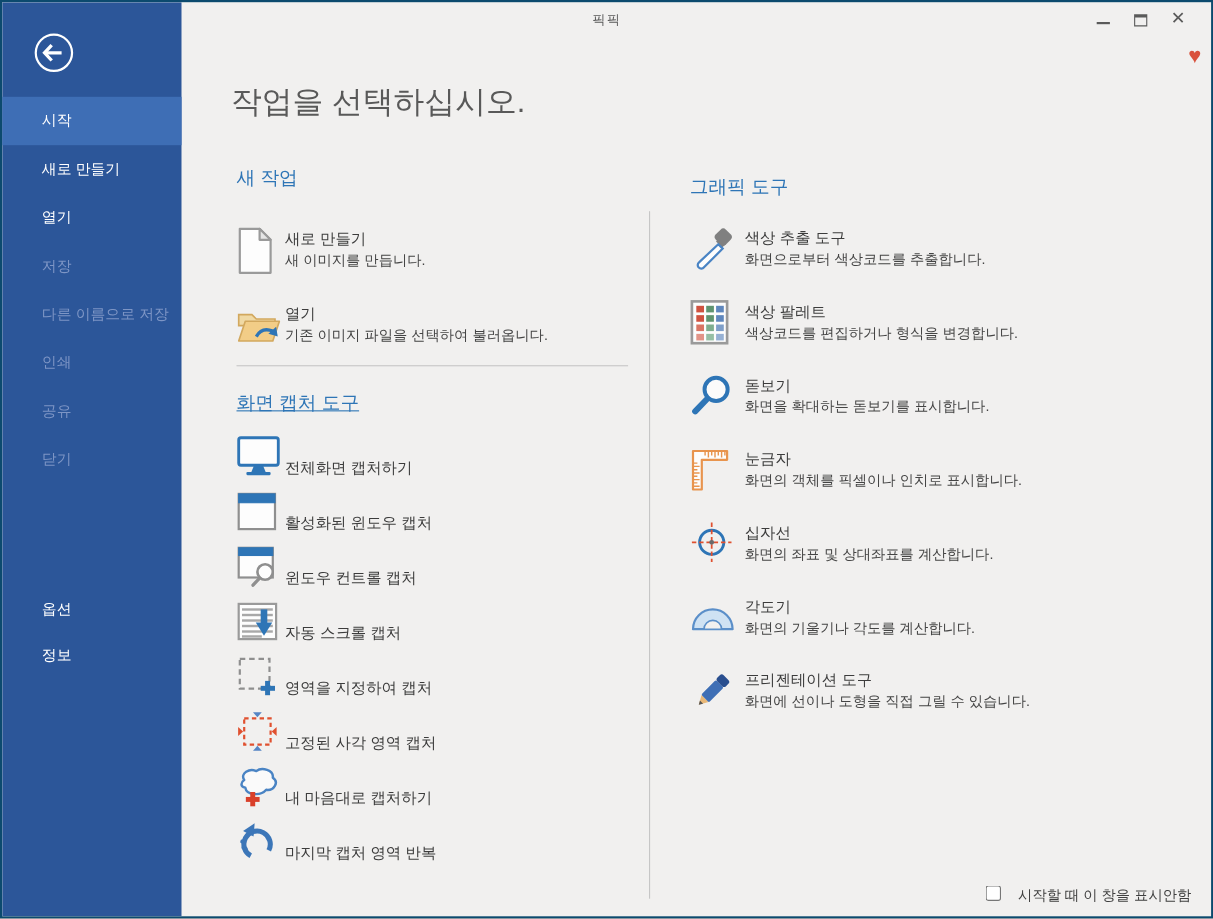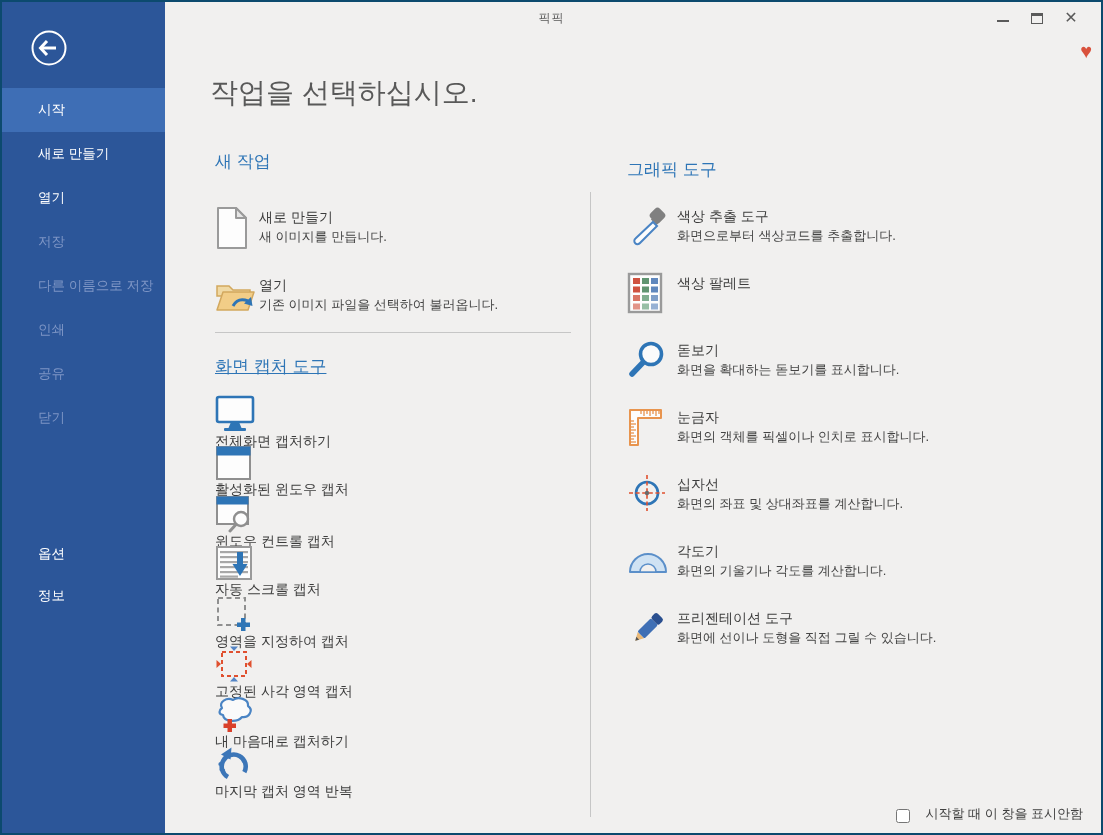--- a/index.html
+++ b/index.html
@@ -55,33 +55,33 @@
   .nt-row1 { margin-top:32px; height:48px; }
   .nt-row2 { margin-top:20px; height:48px; }
   .icon-cell { width:44px; min-width:44px; height:46px; display:flex; align-items:center; justify-content:flex-start; }
   .task-text { padding-top:2px; }
   .task-title { font-size:14px; color:#3c3c3c; line-height:20px; }
   .task-desc  { font-size:13px; color:#444444; line-height:19px; }
 
   .h-divider { border:none; border-top:1px solid #c6c6c6; margin-top:11px; width:356px; }
   .sec-newtask .cap-header { margin-top:22px; margin-bottom:17px;text-decoration:underline; }
 
-  .cap-row { display:flex; align-items:flex-start; height:40px; margin-bottom:10px; cursor:pointer;flex-direction:column; }
+  .cap-row { display:flex; align-items:flex-end; height:40px; margin-bottom:10px; cursor:pointer; }
   .cap-row .icon-cell { height:40px; }
   .cap-title { font-size:14px; color:#3c3c3c; }
 
   .gfx-row { display:flex; align-items:flex-start; height:46px; margin-bottom:21px; cursor:pointer; }
   .sec-graphic h2 { margin-bottom:23px; }
   .gfx-row .icon-cell { width:50px; min-width:50px; height:44px; }
 
   .v-divider { position:absolute; left:425px; top:160px; width:1px; height:625px; background:#c6c6c6; }
 
   .footer-check {
     position:absolute; right:18px; bottom:10px;
-    display:flex; align-items:flex-end; gap:16px;
+    display:flex; align-items:flex-start; gap:16px;
   }
   .footer-check input { width:14px; height:14px; accent-color:#2e75b6; }
   .footer-check label { font-size:13px; color:#404040; cursor:pointer; }
 
   svg { display:block; }
 </style>
 </head>
 <body>
 
 <div class="window">
@@ -296,20 +296,21 @@
                 <rect x="15" y="23" width="7" height="6" fill="#7fae8f"></rect>
                 <rect x="24" y="23" width="7" height="6" fill="#7f9fc9"></rect>
               <rect x="6" y="31.5" width="7" height="6" fill="#e29488"></rect>
                 <rect x="15" y="31.5" width="7" height="6" fill="#97bfa5"></rect>
                 <rect x="24" y="31.5" width="7" height="6" fill="#97b1d4"></rect>
             </g>
           </svg>
         </div>
         <div class="task-text">
           <div class="task-title">색상 팔레트</div>
+          <div class="task-desc">색상코드를 편집하거나 형식을 변경합니다.</div>
         </div>
       </div>
 
       <div class="gfx-row">
         <div class="icon-cell">
           <svg width="40" height="40" viewBox="0 0 40 40">
             <circle cx="24" cy="14" r="10.5" fill="#fbfbfb" stroke="#2e75b6" stroke-width="3.6"></circle>
             <line x1="16" y1="22.5" x2="5" y2="34" stroke="#2e75b6" stroke-width="5.5" stroke-linecap="round"></line>
           </svg>
         </div>

